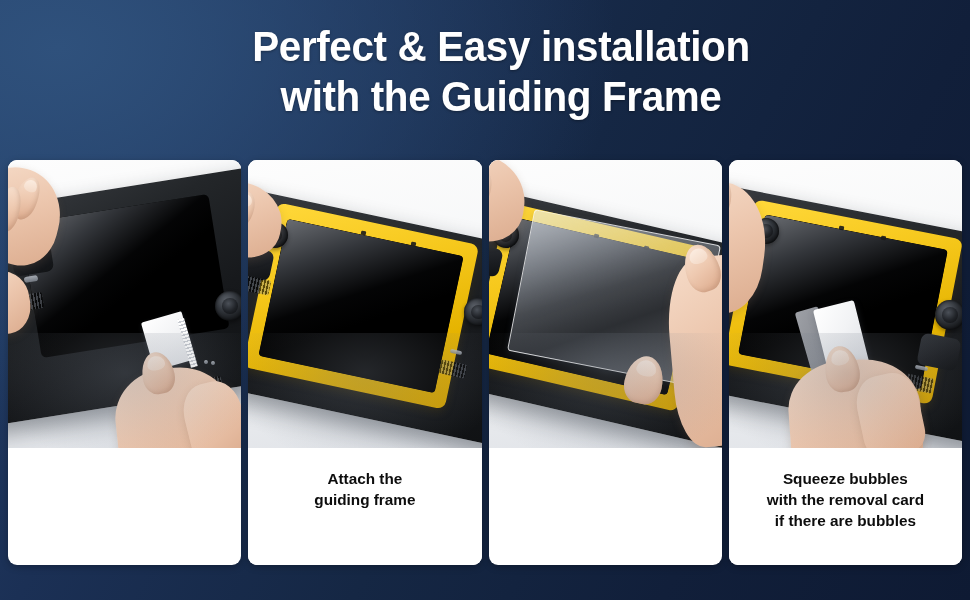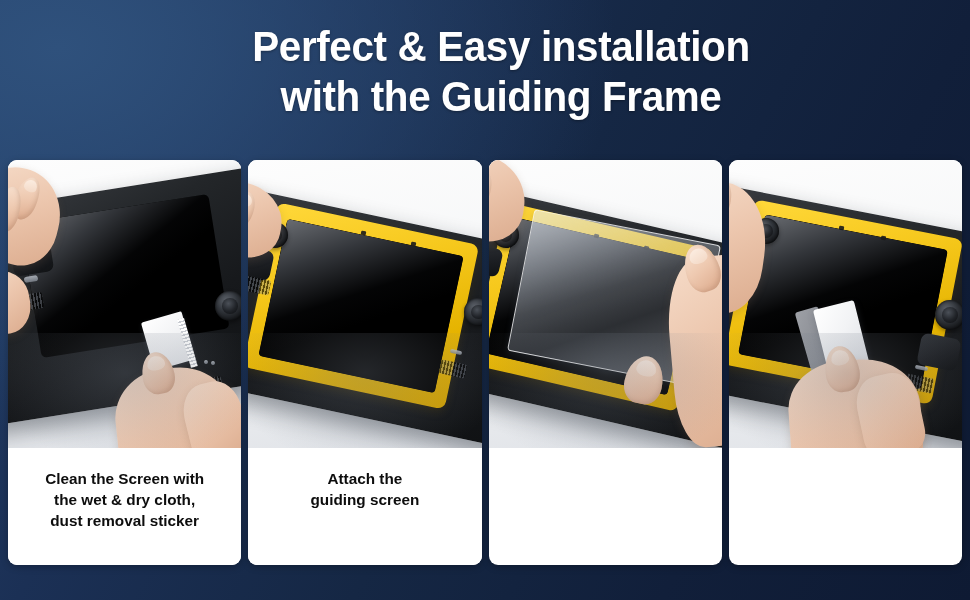--- a/index.html
+++ b/index.html
@@ -282,25 +282,20 @@
 
         <div class="cloth" style="left:139px; top:156px; width:42px; height:50px; transform: rotate(-16deg); border-radius:2px;"></div>
         <div class="cloth-edge" style="left:176px; top:158px; width:7px; height:50px; transform: rotate(-16deg);"></div>
 
         <div class="hand" style="left:108px; top:208px; width:118px; height:110px; border-radius:44% 46% 20% 24%; transform: rotate(-6deg);"></div>
         <div class="finger" style="left:134px; top:192px; width:32px; height:42px; transform: rotate(-12deg);">
           <div class="nail" style="left:7px; top:4px; width:18px; height:14px;"></div>
         </div>
         <div class="hand" style="left:178px; top:222px; width:58px; height:78px; border-radius:40% 40% 26% 26%; transform: rotate(-14deg);"></div>
       </div>
-      <div class="caption">
-        <div class="caption-text">Clean the Screen with
-the wet &amp; dry cloth,
-dust removal sticker</div>
-      </div>
     </div>
 
     <div class="card">
       <div class="photo">
 
         <div class="deck" style="left:-38px; top:58px; width:330px; height:200px; transform: rotate(12deg);"></div>
 
         <div class="frame" style="left:10px; top:62px; width:206px; height:168px; transform: rotate(12deg); border-radius:8px;"></div>
         <div class="frame-hole" style="left:23px; top:76px; width:180px; height:140px; transform: rotate(12deg); border-radius:4px;">
           <div class="screen" style="inset:0; border-radius:4px;"></div>
@@ -319,21 +314,21 @@
         <div class="btn-pill" style="left:202px; top:190px; width:12px; height:4px; transform: rotate(12deg);"></div>
 
         <div class="hand" style="left:-52px; top:22px; width:86px; height:74px; border-radius:46% 52% 40% 46%; transform: rotate(10deg);"></div>
         <div class="finger" style="left:-20px; top:30px; width:26px; height:38px; transform: rotate(26deg);">
           <div class="nail" style="left:6px; top:3px; width:14px; height:12px;"></div>
         </div>
 
       </div>
       <div class="caption">
         <div class="caption-text">Attach the
-guiding screen</div>
+guiding frame</div>
       </div>
     </div>
 
     <div class="card">
       <div class="photo">
 
         <div class="deck" style="left:-58px; top:56px; width:330px; height:200px; transform: rotate(13deg);"></div>
 
         <div class="frame" style="left:-3px; top:64px; width:212px; height:166px; transform: rotate(13deg); border-radius:8px;"></div>
         <div class="frame-hole" style="left:10px; top:77px; width:186px; height:139px; transform: rotate(13deg); border-radius:4px;">
@@ -388,16 +383,21 @@
         <div class="finger" style="left:-28px; top:18px; width:30px; height:44px; transform: rotate(20deg);">
           <div class="nail" style="left:8px; top:3px; width:15px; height:13px;"></div>
         </div>
 
         <div class="hand" style="left:60px; top:200px; width:132px; height:112px; border-radius:42% 44% 22% 24%; transform: rotate(-4deg);"></div>
         <div class="finger" style="left:96px; top:186px; width:34px; height:46px; transform: rotate(-10deg);">
           <div class="nail" style="left:8px; top:4px; width:18px; height:15px;"></div>
         </div>
         <div class="hand" style="left:130px; top:214px; width:62px; height:80px; border-radius:38% 38% 24% 24%; transform: rotate(-12deg);"></div>
       </div>
+      <div class="caption">
+        <div class="caption-text">Squeeze bubbles
+with the removal card
+if there are bubbles</div>
+      </div>
     </div>
 
   </div>
 </div>
 
 </body></html>

